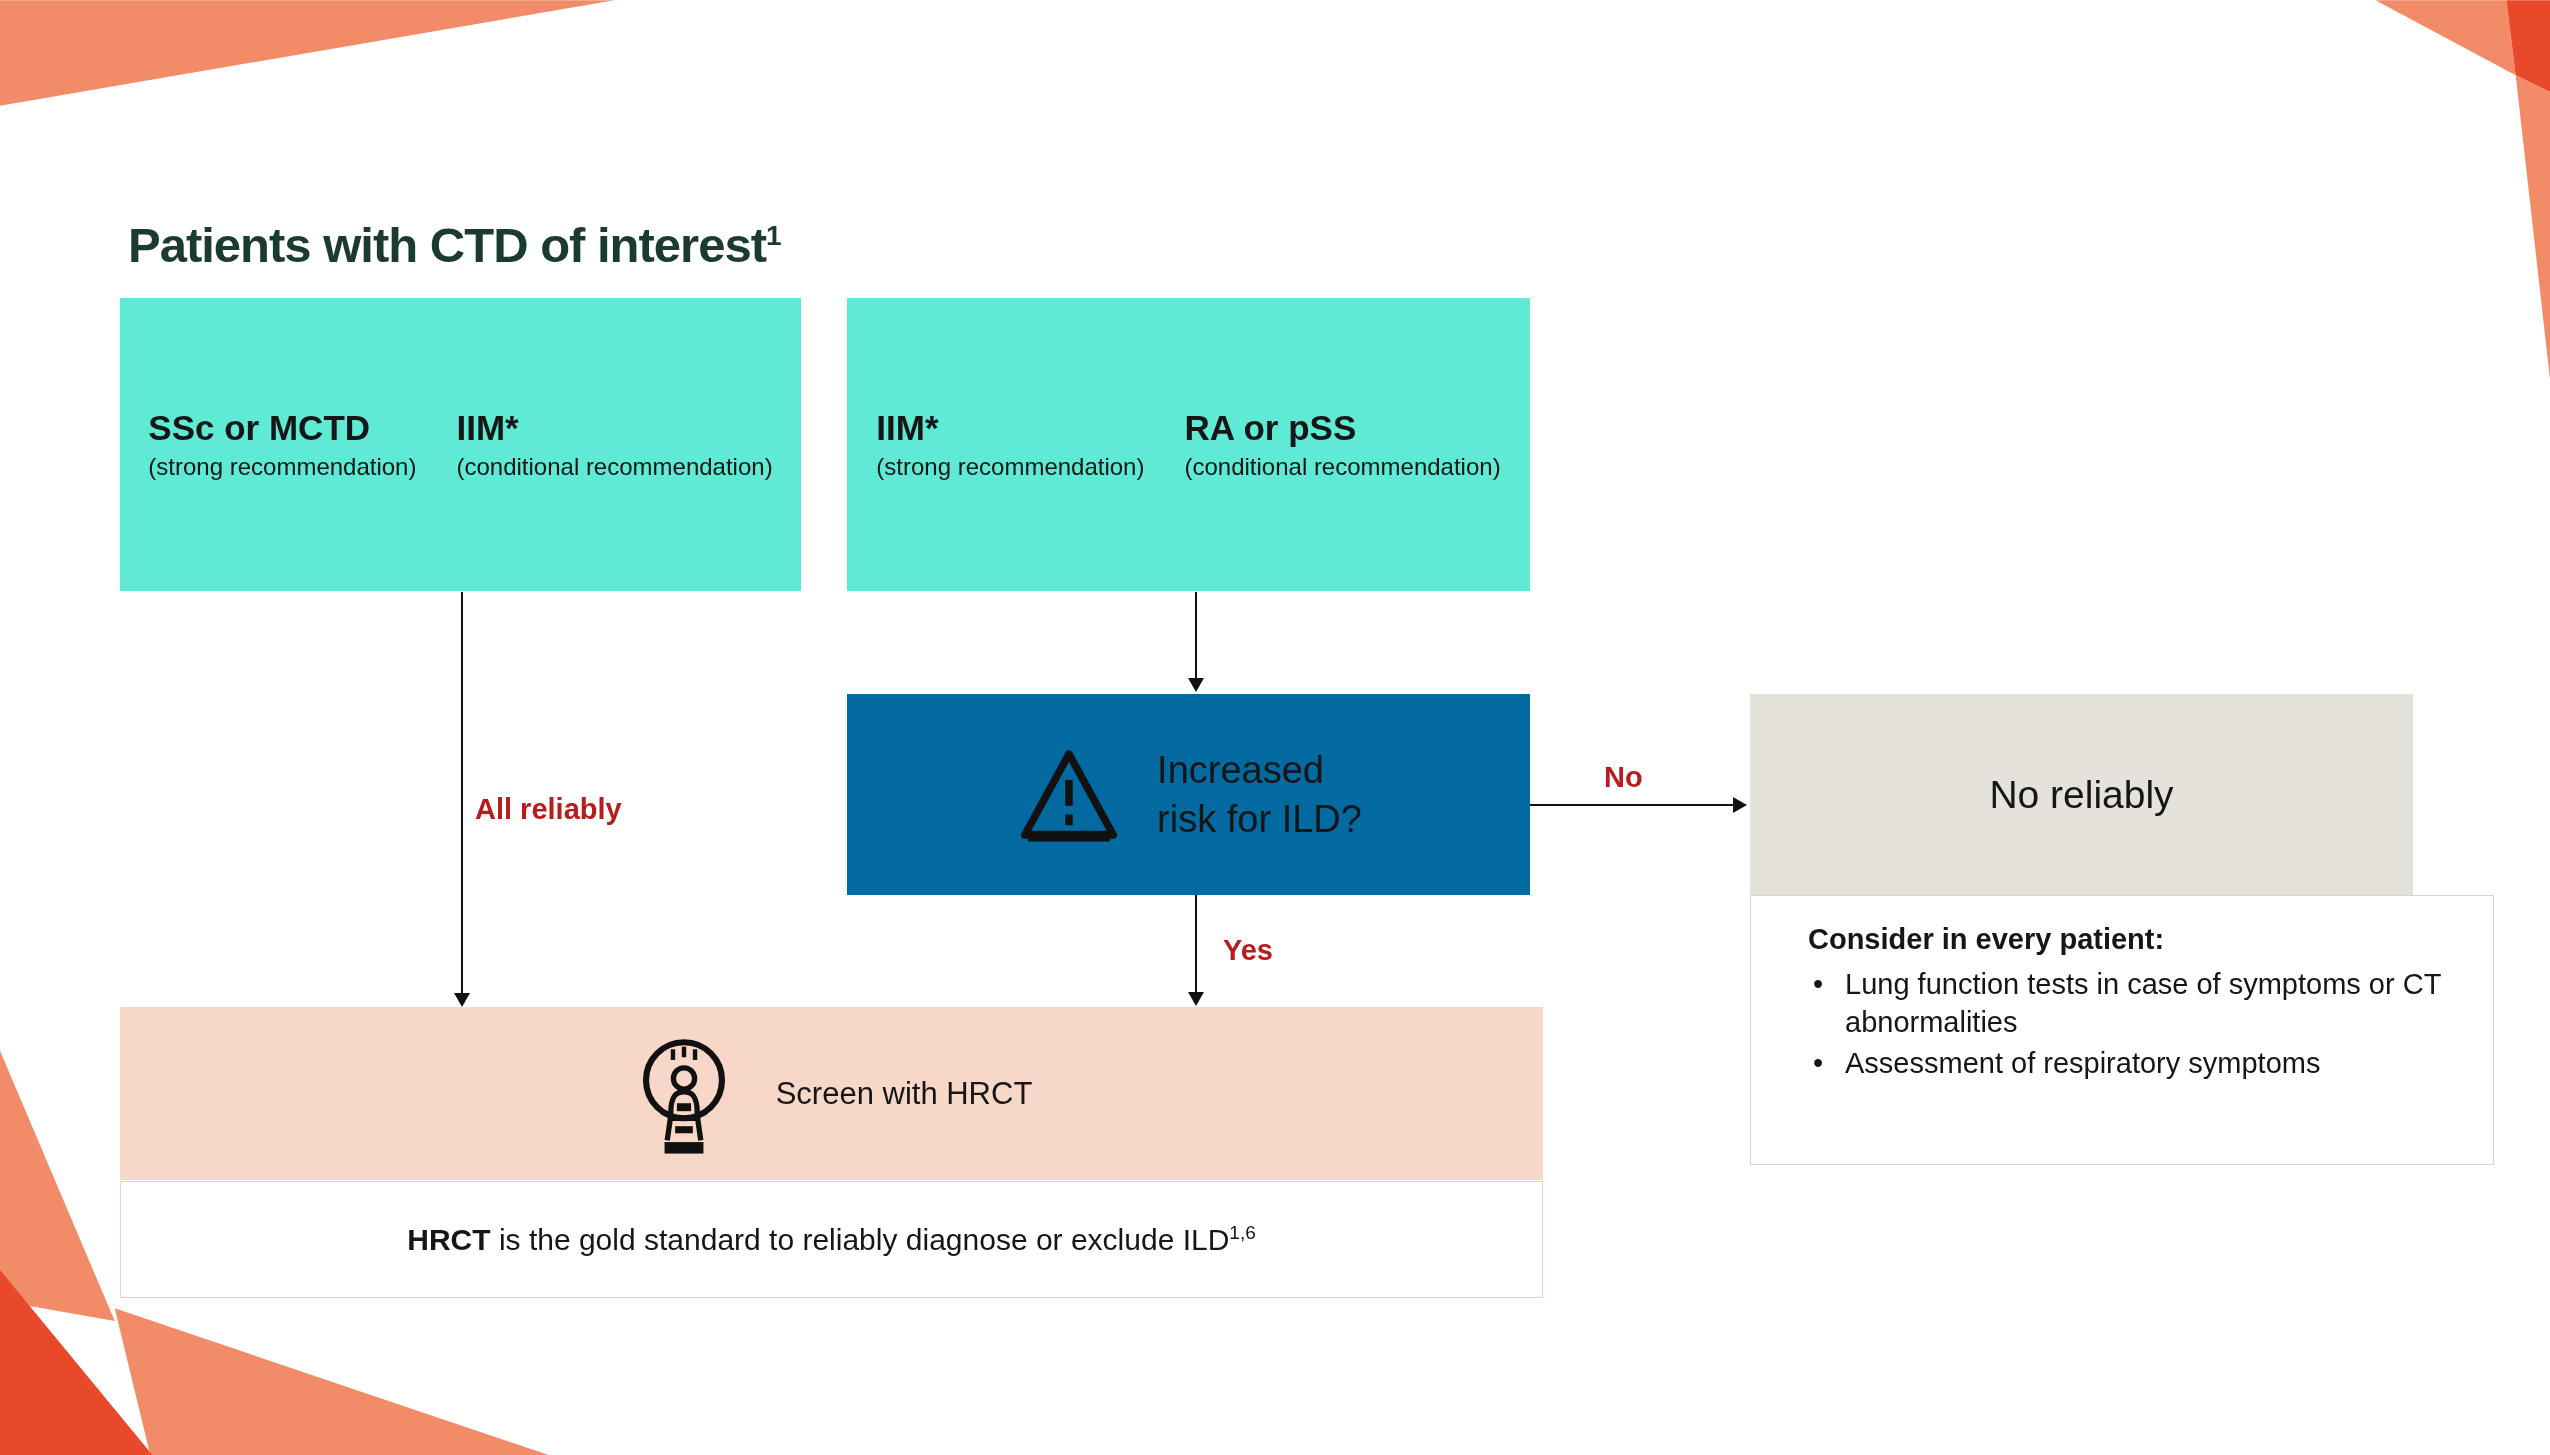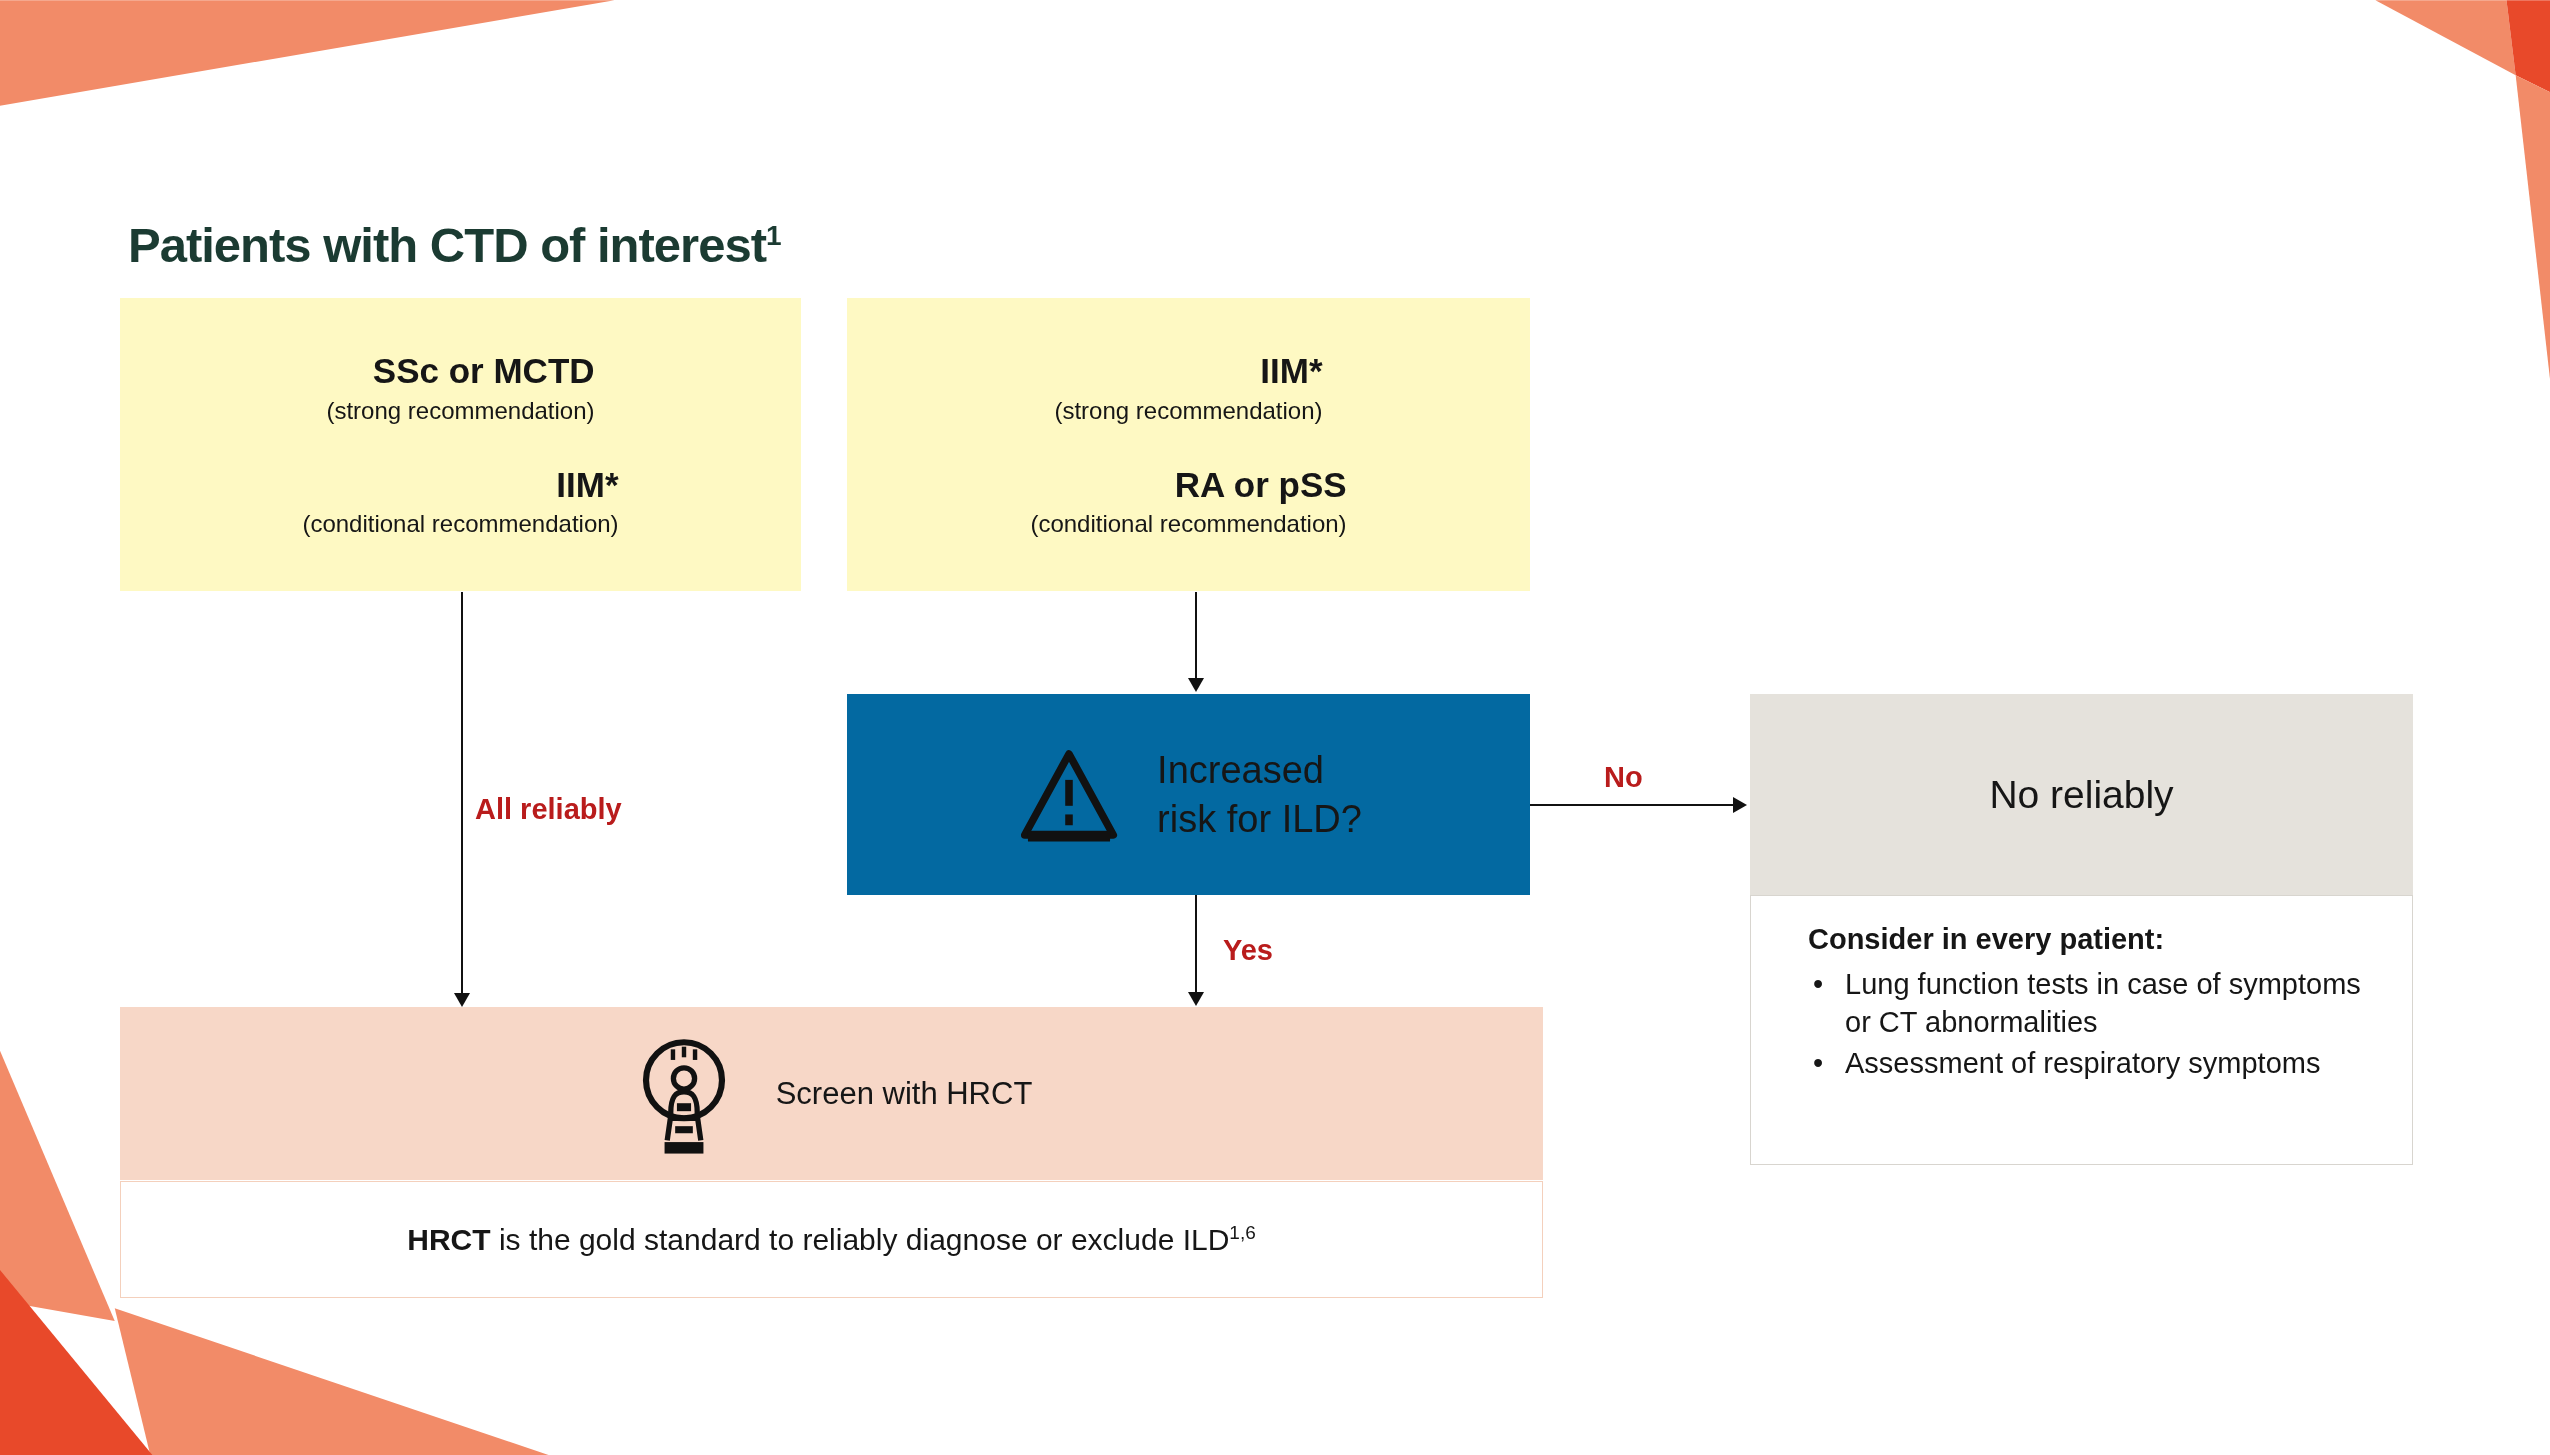--- a/index.html
+++ b/index.html
@@ -8,37 +8,37 @@
     font-family:"Liberation Sans", sans-serif;color:#161616;
   }
   .decor{position:absolute;inset:0;width:2584px;height:1456px;pointer-events:none;}
   .title{
     position:absolute;left:128px;top:184px;font-size:49px;font-weight:700;
     color:#1B3B32;letter-spacing:-1px;
   }
   .title sup{font-size:28px;vertical-align:super;line-height:0;}
   .box{position:absolute;box-sizing:border-box;}
   .cohort{
-    background:#fef9c3;display:flex;flex-direction:column;justify-content:center;
-    align-items:center;text-align:right;gap:40px;
+    background:#5eead4;display:flex;flex-direction:row;justify-content:center;
+    align-items:center;text-align:left;gap:40px;
   }
   .cohort .group{display:flex;flex-direction:column;gap:5.1px;}
   .cohort .head{font-size:35px;font-weight:700;}
   .cohort .note{font-size:24px;font-weight:400;}
   .risk{
     left:847px;top:694px;width:683px;height:201px;background:#0369a1;
     display:flex;align-items:center;justify-content:center;gap:34px;
   }
   .risk .risk-text{font-size:38px;line-height:1.28;font-weight:400;}
   .noscreen{
     left:1750px;top:694px;width:663px;height:201px;background:#E5E2DC;
     display:flex;align-items:center;justify-content:center;font-size:39px;font-weight:400;
   }
   .consider{
-    left:1750px;top:895px;width:663px;height:270px;background:#ffffff;
+    left:1750px;top:895px;width:744px;height:270px;background:#ffffff;
     border:1.5px solid #D8D5CF;padding:26.5px 36px 0 57px;
   }
   .consider .heading{font-size:29px;font-weight:700;margin-bottom:9.2px;}
   .consider ul{list-style:none;margin:0;padding:0;}
   .consider li{
     position:relative;font-size:29px;font-weight:400;line-height:1.32;
     padding-left:37px;margin-top:3.1px;
   }
   .consider li::before{content:"\2022";position:absolute;left:5.1px;}
   .screen{

